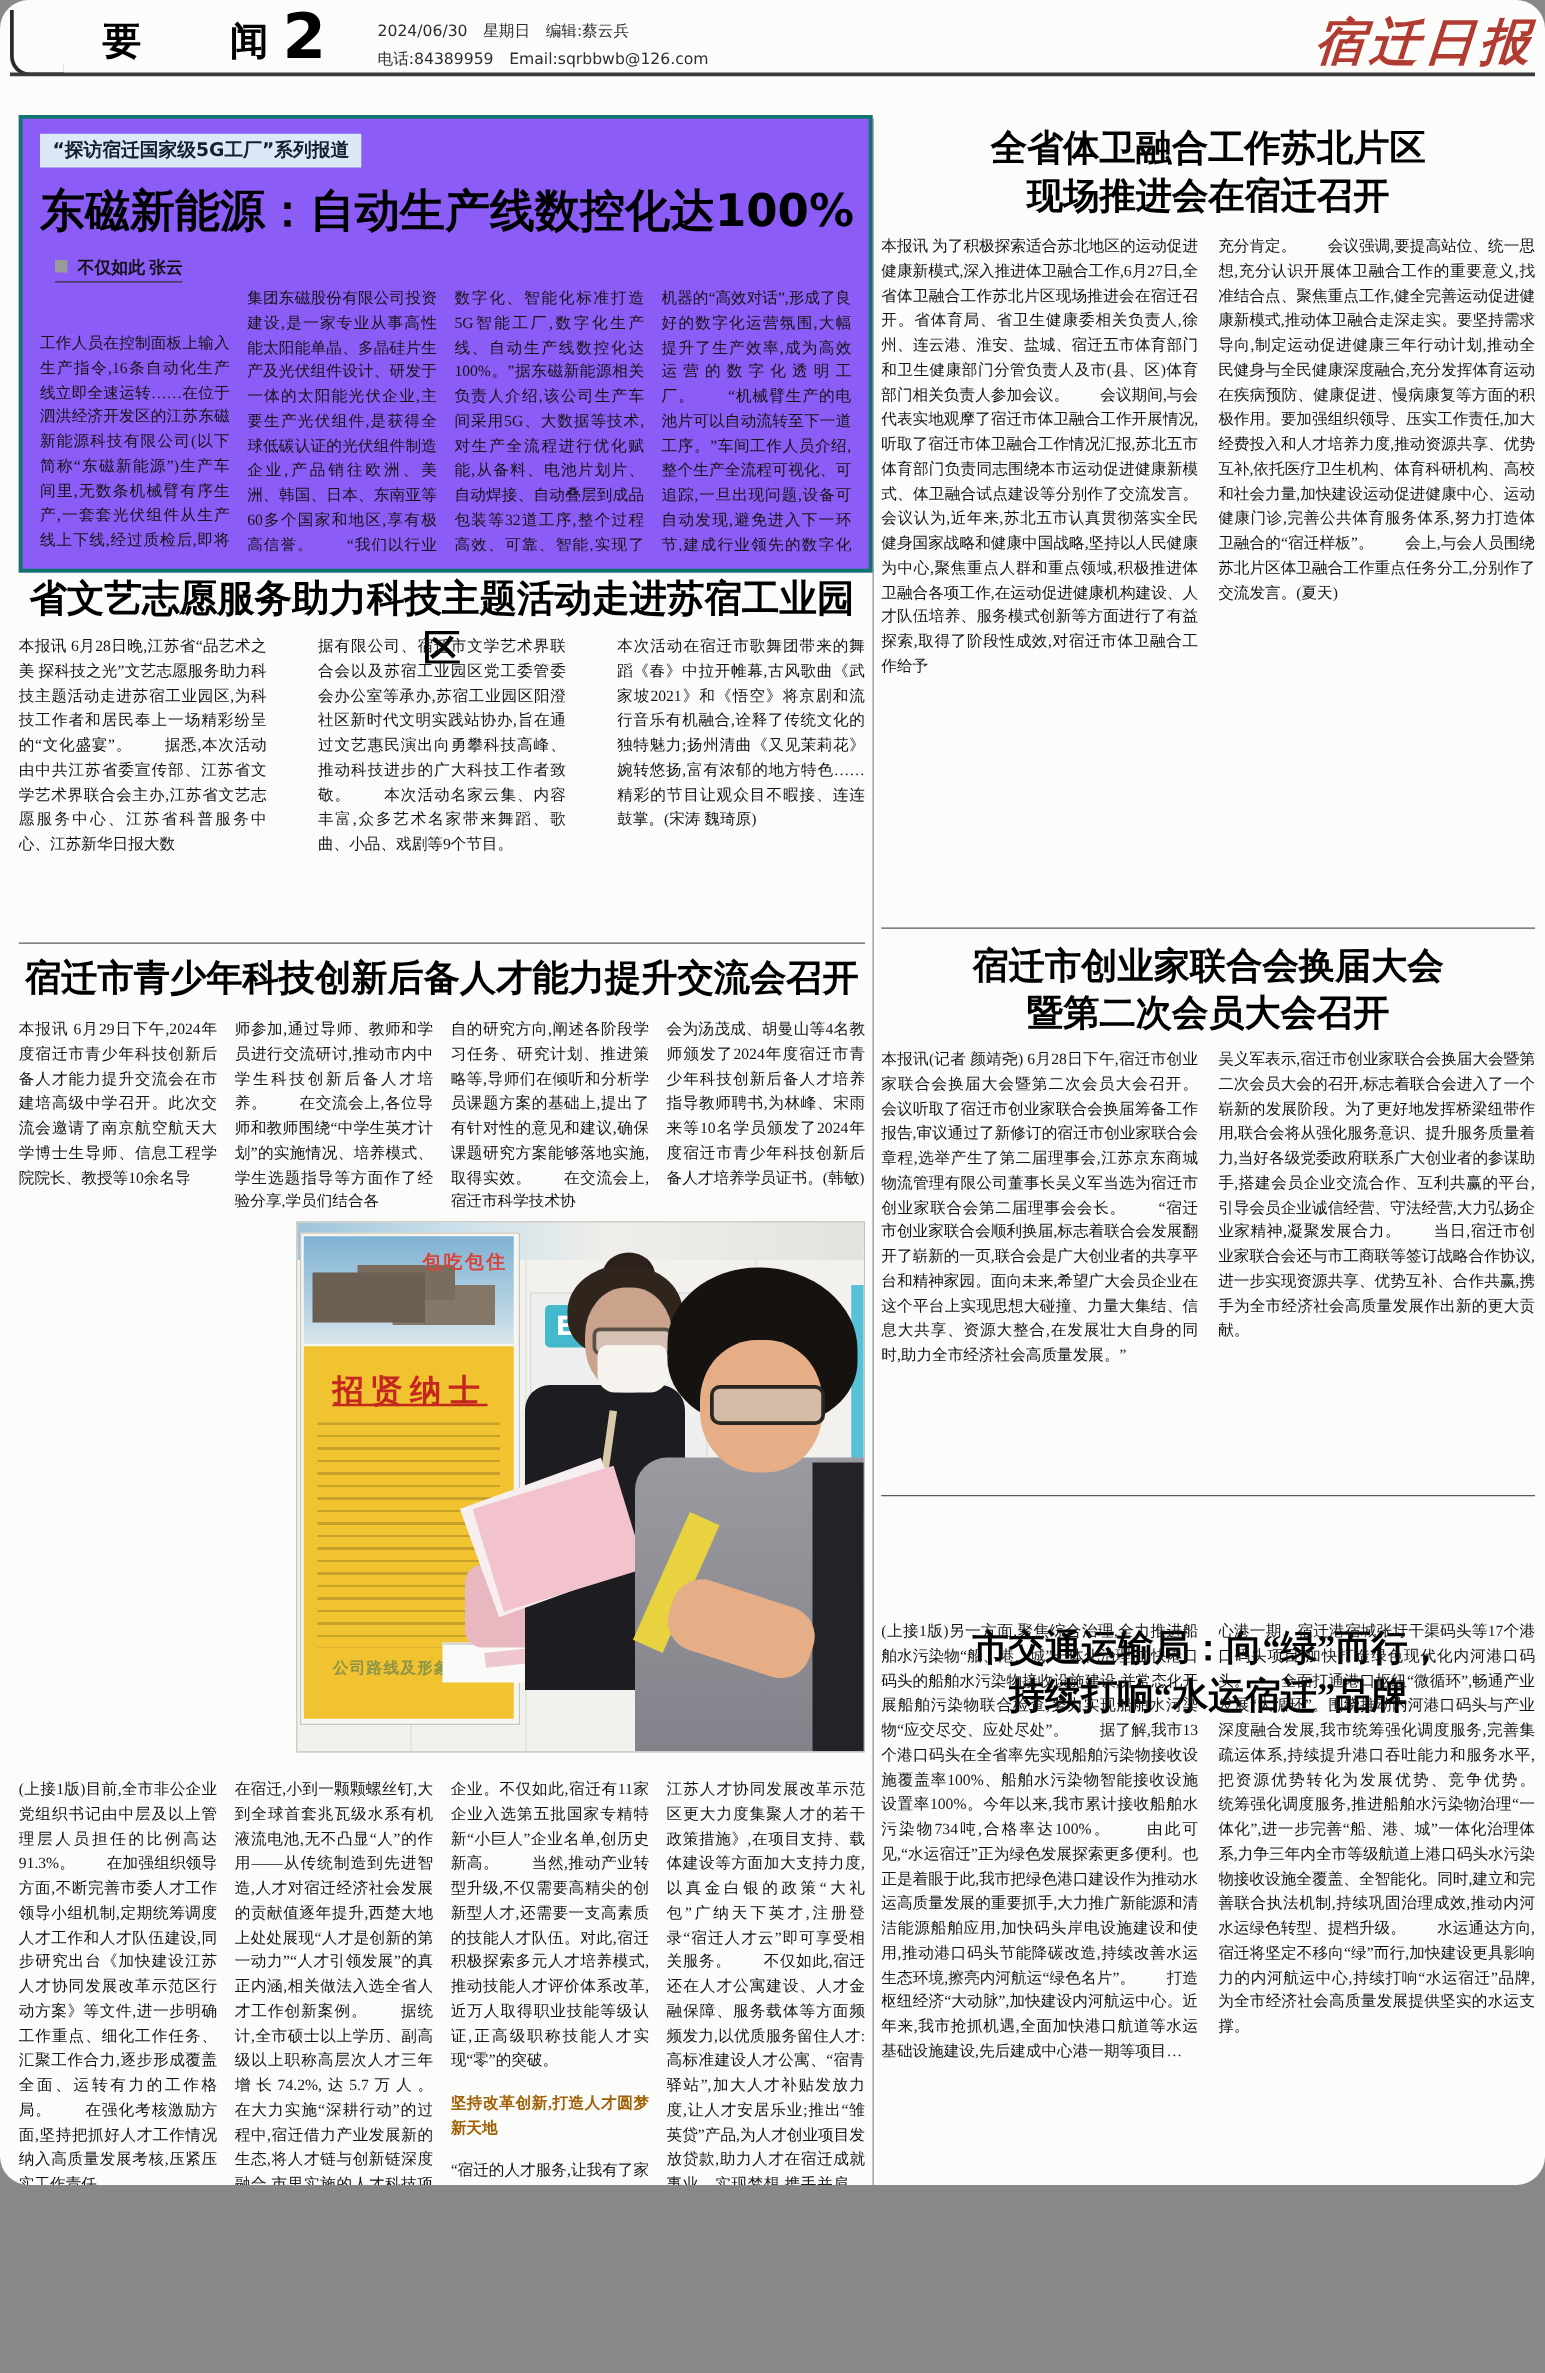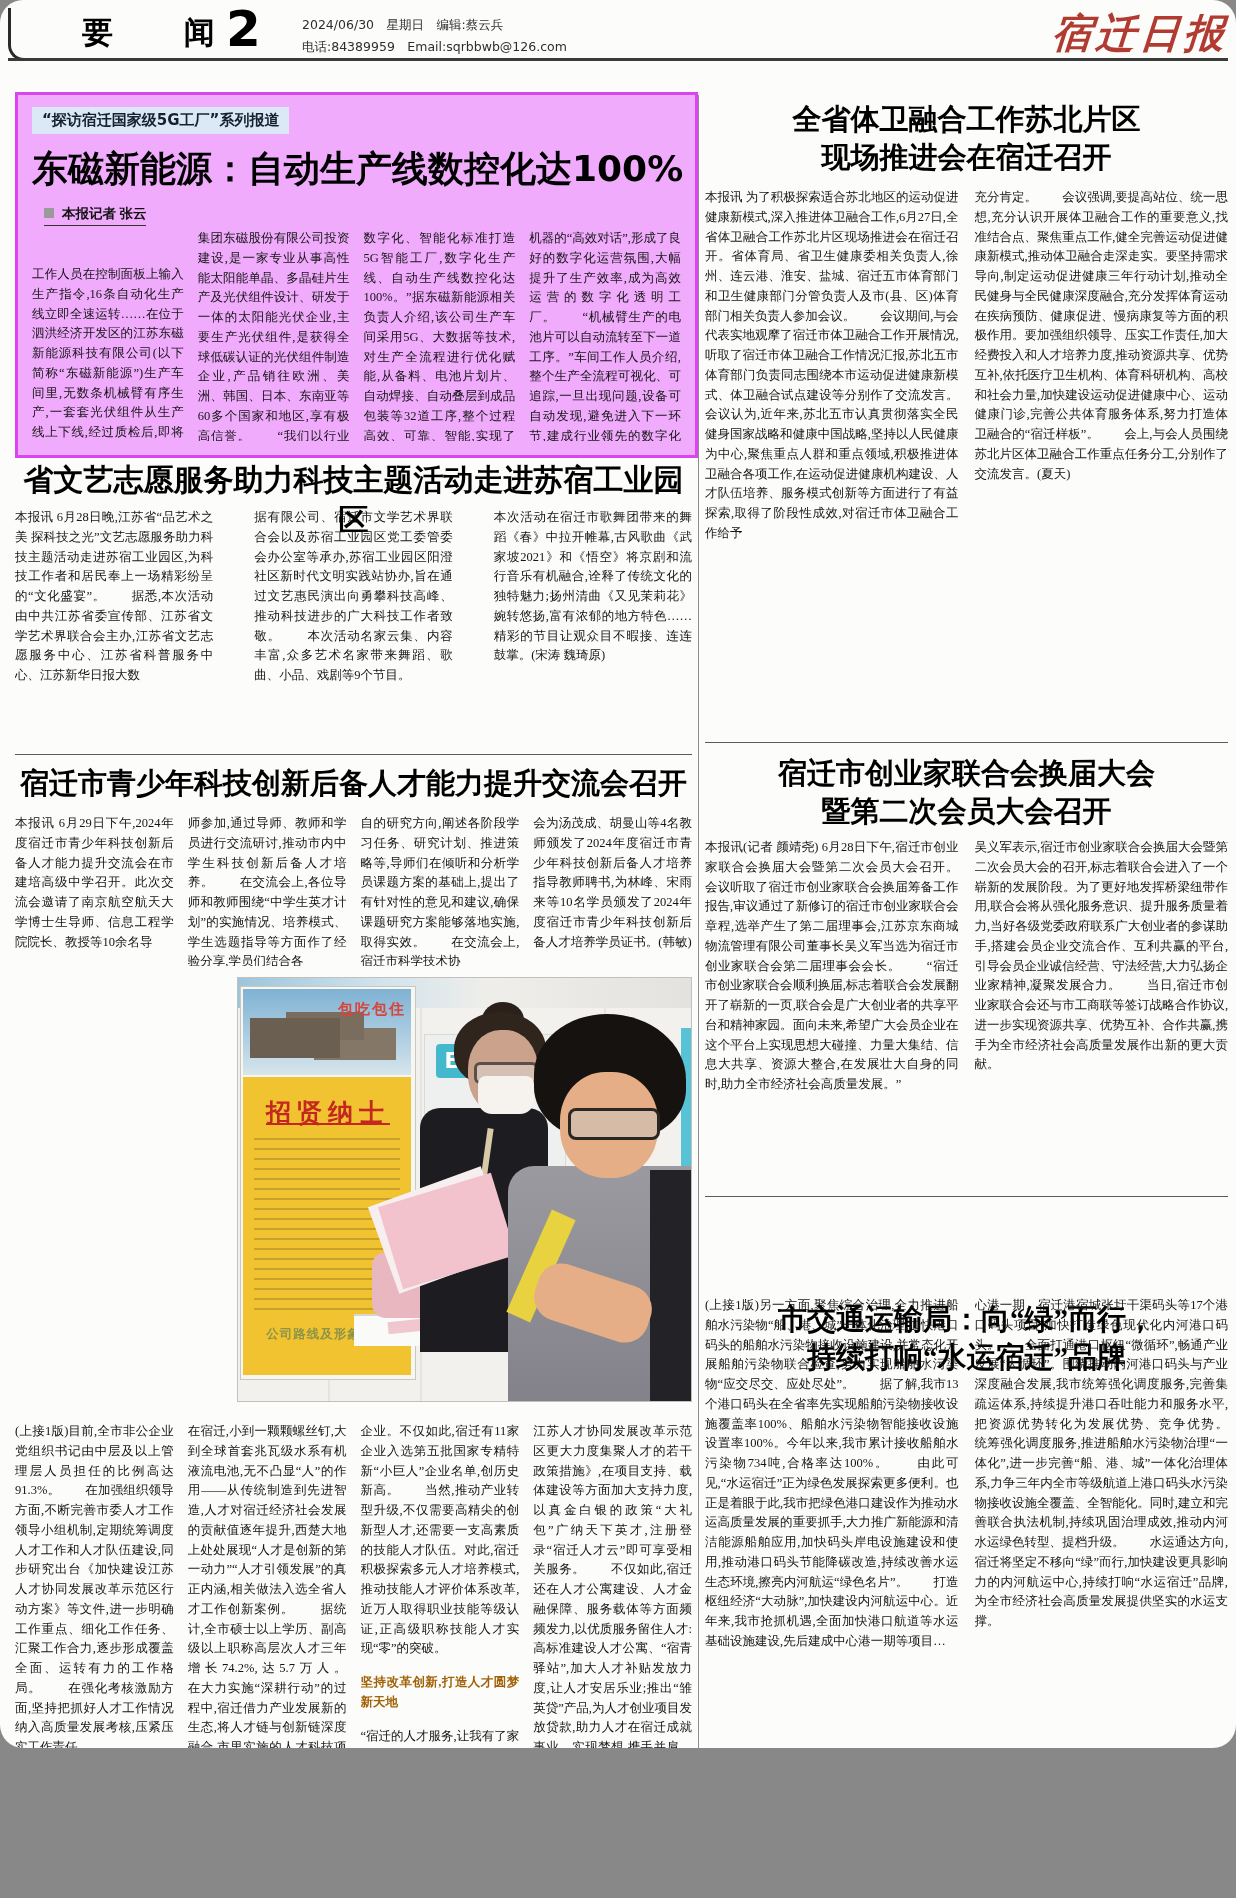--- a/index.html
+++ b/index.html
@@ -8,21 +8,21 @@
   .abs{position:absolute;}
   
   .hdr-bracket{left:8px;top:8px;width:40px;height:50px;border-left:3px solid #2b2b2b;border-bottom:3px solid #2b2b2b;border-bottom-left-radius:16px;}
   .hdr-rule{left:8px;top:58px;width:1220px;height:3px;background:#3a3a3a;}
   .mh-section{left:82px;top:12px;font-family:"DejaVu Sans","Liberation Sans",sans-serif;font-size:31px;font-weight:900;letter-spacing:30px;color:#000;}
   .mh-page{left:226px;top:0px;font-family:"DejaVu Sans","Liberation Sans",sans-serif;font-size:50px;font-weight:900;color:#000;}
   .mh-date{left:302px;top:14px;font-size:12.5px;color:#2e2e2e;line-height:1.75;font-family:"DejaVu Sans","Liberation Sans",sans-serif;}
   .mh-logo{left:1016px;top:6px;width:212px;text-align:right;font-size:40px;font-weight:900;color:#b13a31;
            font-style:italic;letter-spacing:4px;transform:skewX(-4deg);}
   
-  .lead-box{left:15px;top:92px;width:677px;height:360px;border:3px solid #d946ef;background:#f0abfc;}
+  .lead-box{left:15px;top:92px;width:677px;height:360px;border:3px solid #0f766e;background:#8b5cf6;}
   .lead-kicker{left:14px;top:12px;display:inline-block;background:#dbe9f6;color:#15202c;
                font-family:"DejaVu Sans","Liberation Sans",sans-serif;font-size:15px;font-weight:bold;padding:4px 10px;}
   .lead-headline{left:14px;top:50px;width:649px;font-family:"DejaVu Sans","Liberation Sans",sans-serif;
                  font-size:36px;font-weight:900;color:#000;white-space:nowrap;}
   .lead-byline{left:26px;top:110px;font-size:13.5px;font-weight:bold;border-bottom:1.5px solid #333;padding-bottom:2px;}
   .lead-byline .sq{display:inline-block;width:10px;height:10px;background:#9a9a9a;margin-right:8px;}
   .lead-cols{left:14px;top:134px;width:649px;height:212px;display:flex;gap:14px;}
   .col{flex:1;font-size:12.5px;line-height:1.58;text-align:justify;overflow:hidden;color:#141414;}
   .col.pad-top{padding-top:36px;}
   
@@ -95,21 +95,21 @@
     <div>电话:84389959　Email:sqrbbwb@126.com</div>
   </div>
   <div class="abs mh-logo">宿迁日报</div>
   <div class="abs hdr-rule"></div>
 
   <div class="abs vrule" style="left:698px;top:95px;height:1757px;"></div>
 
   <div class="abs lead-box">
     <div class="abs lead-kicker">“探访宿迁国家级5G工厂”系列报道</div>
     <div class="abs lead-headline">东磁新能源：自动生产线数控化达100%</div>
-    <div class="abs lead-byline"><span class="sq"></span><span>本报记者 张云</span></div>
+    <div class="abs lead-byline"><span class="sq"></span><span>不仅如此 张云</span></div>
     <div class="abs lead-cols">
       <div class="col pad-top">工作人员在控制面板上输入生产指令,16条自动化生产线立即全速运转……在位于泗洪经济开发区的江苏东磁新能源科技有限公司(以下简称“东磁新能源”)生产车间里,无数条机械臂有序生产,一套套光伏组件从生产线上下线,经过质检后,即将销往国外。　　东磁新能源由入选“中国企业500强”榜单的上市公司横店</div>
       <div class="col">集团东磁股份有限公司投资建设,是一家专业从事高性能太阳能单晶、多晶硅片生产及光伏组件设计、研发于一体的太阳能光伏企业,主要生产光伏组件,是获得全球低碳认证的光伏组件制造企业,产品销往欧洲、美洲、韩国、日本、东南亚等60多个国家和地区,享有极高信誉。　　“我们以行业领先的自动化、</div>
       <div class="col">数字化、智能化标准打造5G智能工厂,数字化生产线、自动生产线数控化达100%。”据东磁新能源相关负责人介绍,该公司生产车间采用5G、大数据等技术,对生产全流程进行优化赋能,从备料、电池片划片、自动焊接、自动叠层到成品包装等32道工序,整个过程高效、可靠、智能,实现了人与机器、机器与</div>
       <div class="col">机器的“高效对话”,形成了良好的数字化运营氛围,大幅提升了生产效率,成为高效运营的数字化透明工厂。　　“机械臂生产的电池片可以自动流转至下一道工序。”车间工作人员介绍,整个生产全流程可视化、可追踪,一旦出现问题,设备可自动发现,避免进入下一环节,建成行业领先的数字化标杆工厂。</div>
     </div>
   </div>
 
   <div class="abs ser-head h-right" style="left:705px;top:100px;width:523px;">
     <div>全省体卫融合工作苏北片区</div>

